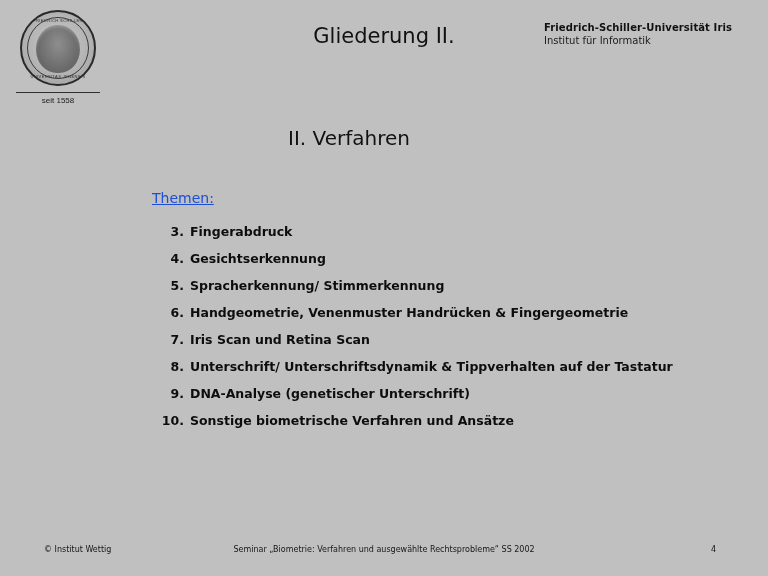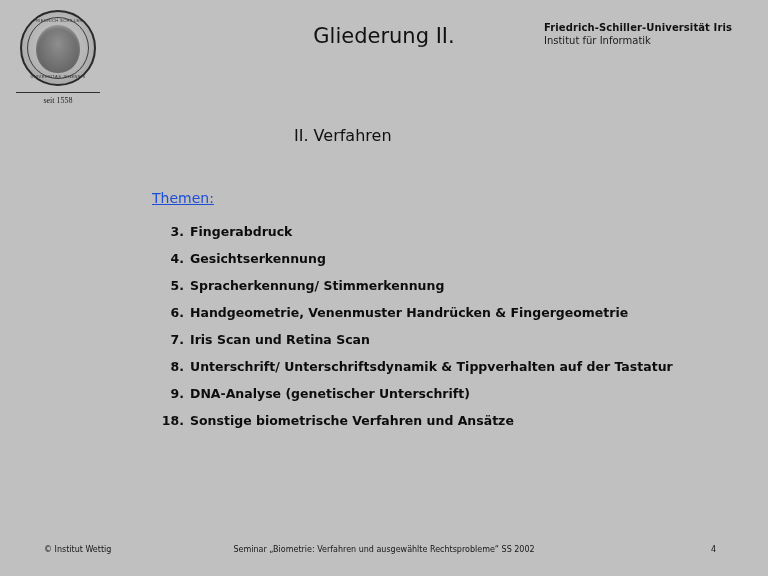--- a/index.html
+++ b/index.html
@@ -71,21 +71,21 @@
   }
   .logo-rule {
     width: 84px;
     height: 1px;
     background: #2f2f2f;
     margin: 6px 0 3px 0;
   }
   .logo-year {
     font-size: 8px;
     color: #1c1c1c;
-    font-family: Liberation Serif, serif;
+    font-family: Liberation Sans, sans-serif;
   }
 
   
   .slide-title {
     position: absolute;
     left: 0;
     top: 24px;
     width: 768px;
     text-align: center;
     font-size: 21px;
@@ -108,23 +108,23 @@
   .uni-dept {
     font-size: 10px;
     color: #1b1b1b;
     margin-top: 2px;
     font-family: "DejaVu Sans", sans-serif;
   }
 
   
   .section-head {
     position: absolute;
-    left: 294px;
+    left: 288px;
     top: 126px;
-    font-size: 16px;
+    font-size: 20px;
     font-family: "DejaVu Sans", sans-serif;
     color: #111111;
   }
   .themen-label {
     position: absolute;
     left: 152px;
     top: 190px;
     font-size: 14px;
     font-family: "DejaVu Sans", sans-serif;
     color: #1d4ed8;
@@ -237,21 +237,21 @@
     </li>
     <li class="topic-item">
       <span class="topic-num">8.</span>
       <span class="topic-text">Unterschrift/ Unterschriftsdynamik &amp; Tippverhalten auf der Tastatur</span>
     </li>
     <li class="topic-item">
       <span class="topic-num">9.</span>
       <span class="topic-text">DNA-Analyse (genetischer Unterschrift)</span>
     </li>
     <li class="topic-item">
-      <span class="topic-num">18.</span>
+      <span class="topic-num">10.</span>
       <span class="topic-text">Sonstige biometrische Verfahren und Ansätze</span>
     </li>
   </ul>
 
   <div class="footer-left">© Institut Wettig</div>
   <div class="footer-center">Seminar „Biometrie: Verfahren und ausgewählte Rechtsprobleme“ SS 2002</div>
   <div class="footer-page">4</div>
 
 </div>
 

